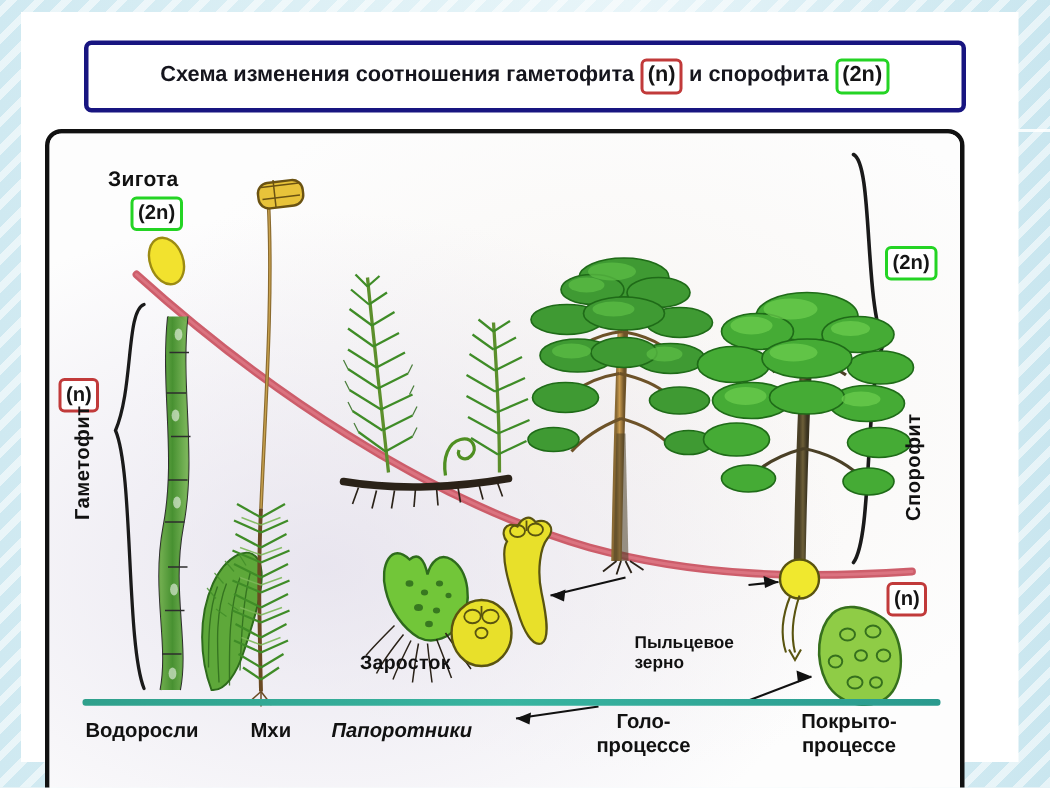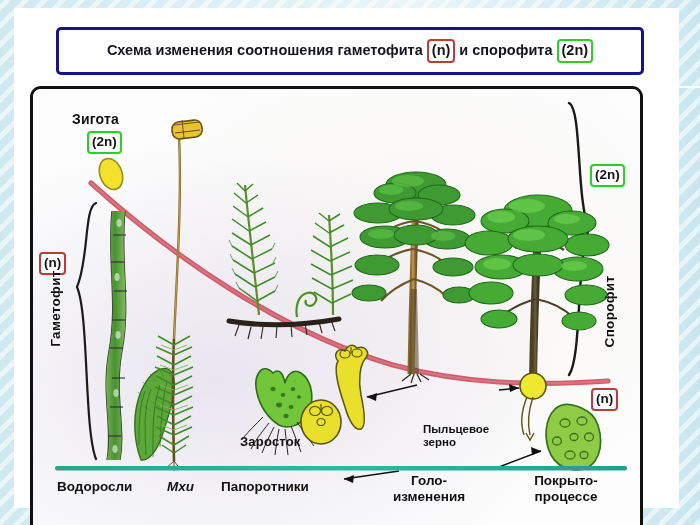--- a/index.html
+++ b/index.html
@@ -100,22 +100,22 @@
 
   
   #taxa-row {
     position:absolute; left:33px; top:465px; width:607px; height:40px;
   }
   .taxon {
     position:absolute; font-size:13.5px; font-weight:bold; color:#111;
     text-align:center; line-height:1.15; white-space:pre-line;margin-top:12px;
   }
   #taxon-0 { left:24px;  top:2px; }
-  #taxon-1 { left:134px; top:2px;font-style:italic; }
-  #taxon-2 { left:188px; top:2px; }
+  #taxon-1 { left:134px; top:2px; }
+  #taxon-2 { left:188px; top:2px;font-style:italic; }
   #taxon-3 { left:348px; top:-4px; width:96px; }
   #taxon-4 { left:480px; top:-4px; width:106px; }
 </style>
 </head>
 <body>
 
 <div id="bg-stripes"></div>
 <div id="bg-divider"></div>
 
 <div id="slide-sheet"></div>
@@ -523,16 +523,16 @@
   <div class="lbl" id="zarostok-label">Заросток</div>
   <div class="lbl" id="pollen-label" style="white-space:pre-line;">Пыльцевое
 зерно</div>
 </div>
 
 <div id="taxa-row">
   <div class="taxon" id="taxon-0">Водоросли</div>
   <div class="taxon" id="taxon-1">Мхи</div>
   <div class="taxon" id="taxon-2">Папоротники</div>
   <div class="taxon" id="taxon-3">Голо-
-изменения</div>
+процессе</div>
   <div class="taxon" id="taxon-4">Покрыто-
 процессе</div>
 </div>
 
 </body></html>

